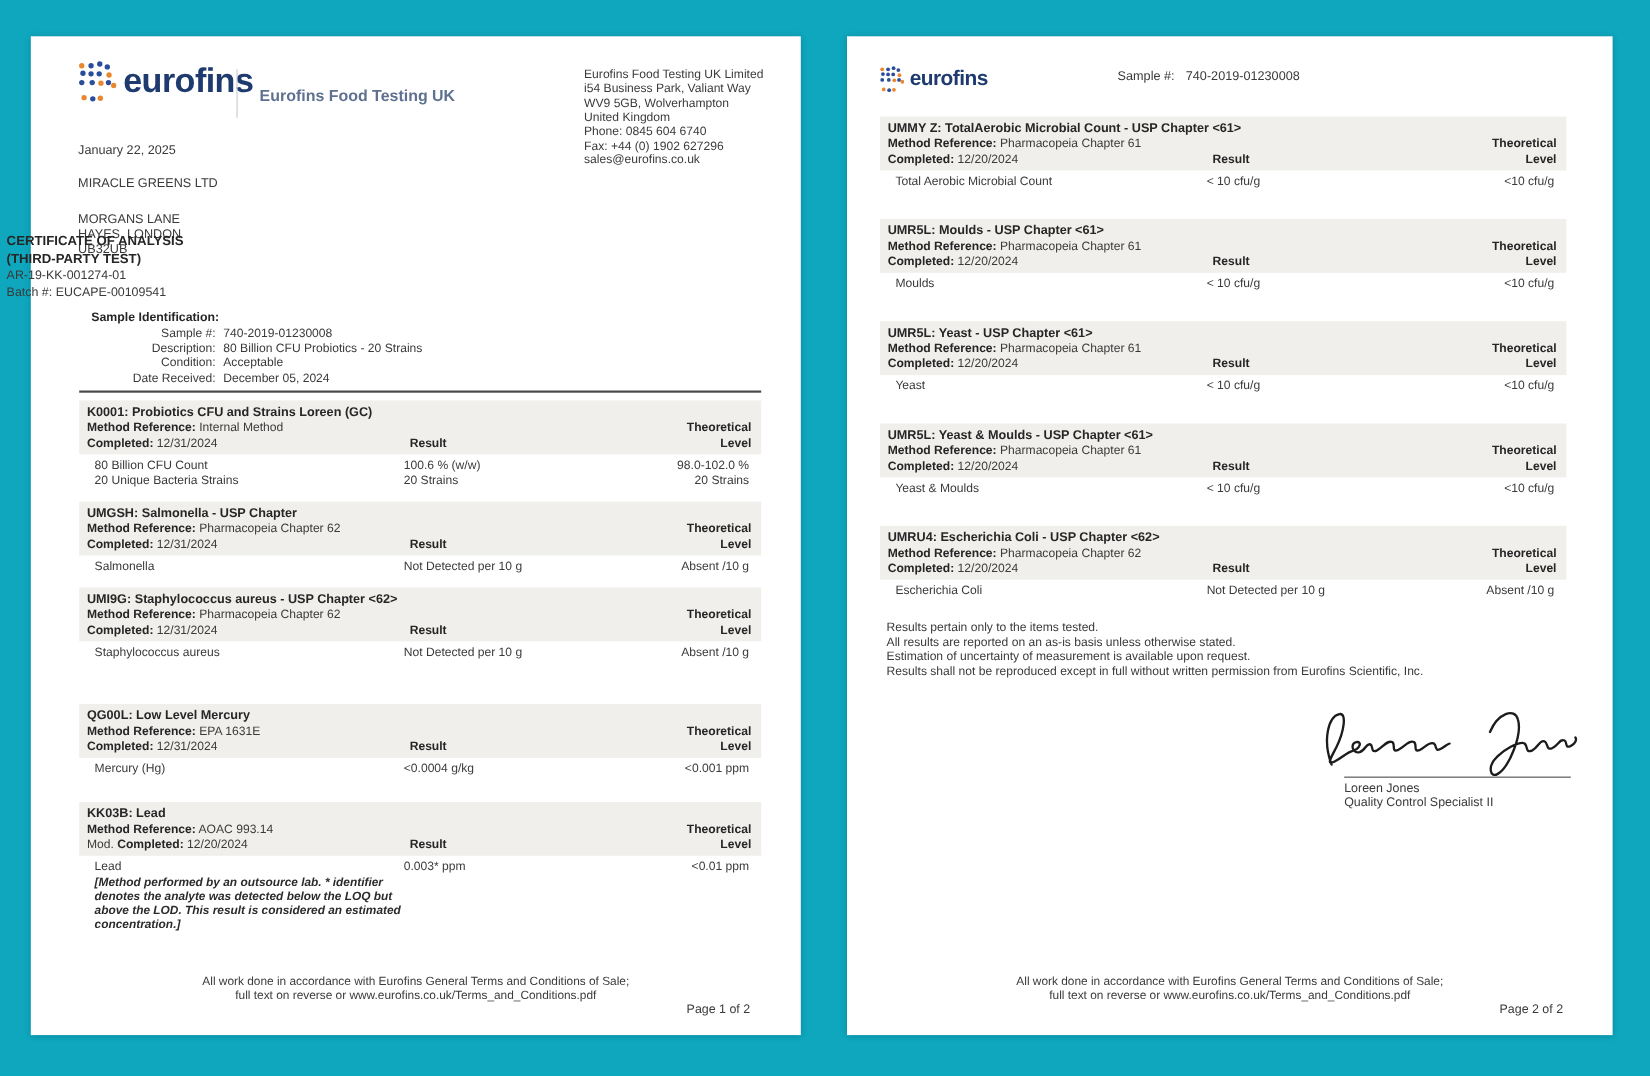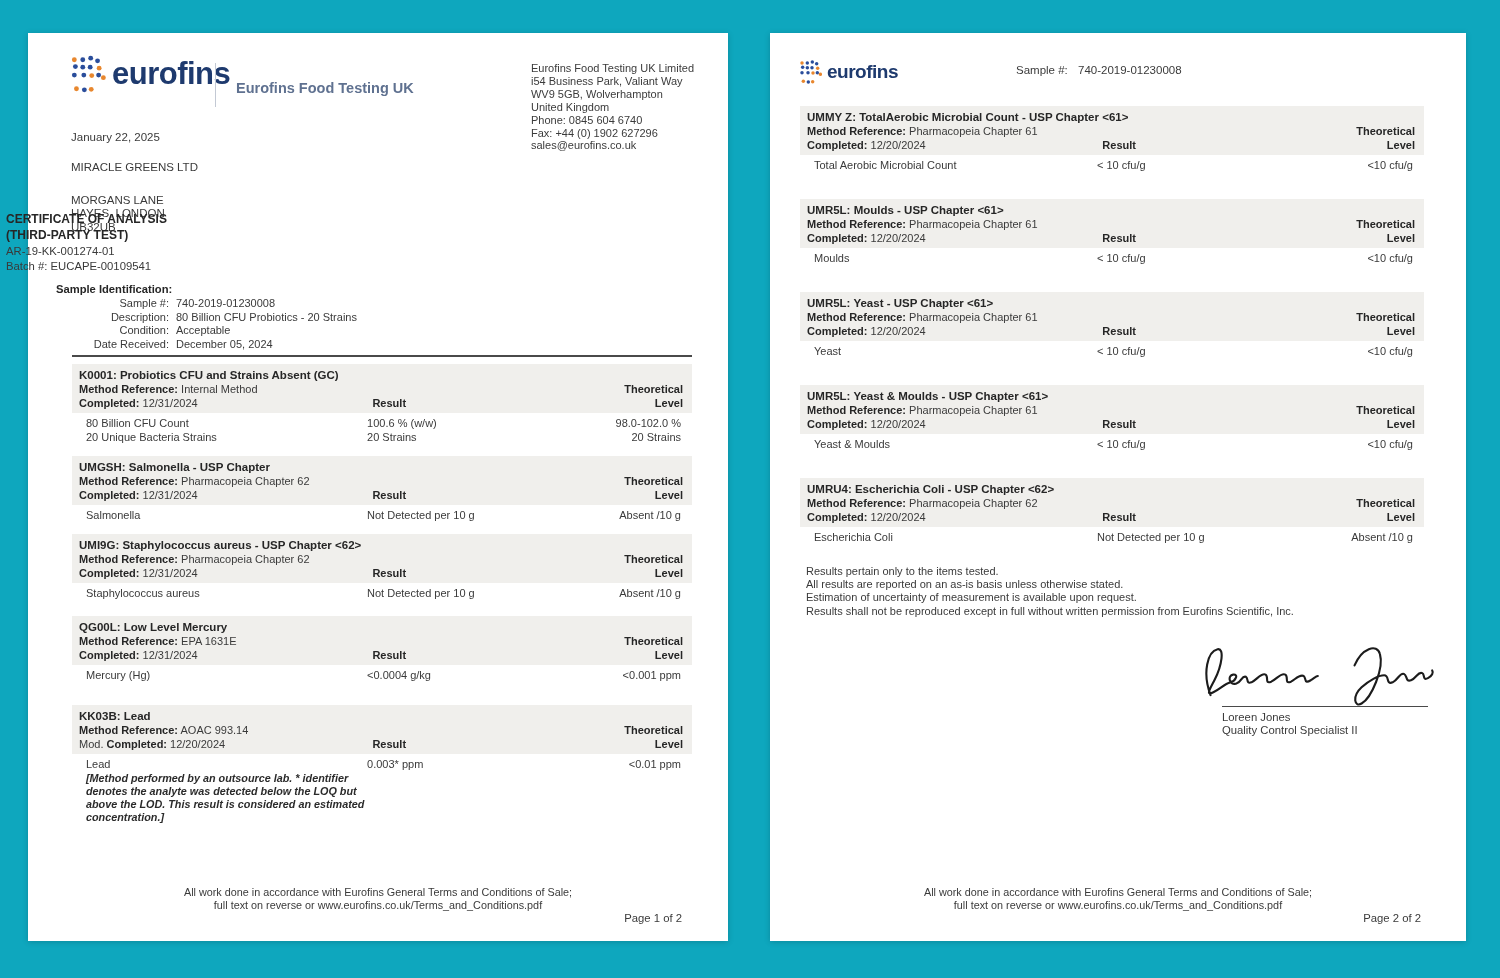--- a/index.html
+++ b/index.html
@@ -20,21 +20,21 @@
   .logo-text{font-size:31px;font-weight:bold;color:#1e3a6e;letter-spacing:-.5px;margin-left:6px;line-height:36px}
   .logo-divider{position:absolute;left:187px;top:30px;height:44px;width:1px;background:#c3c9d4}
   .p1-tagline{position:absolute;left:208px;top:47px;font-size:14.5px;font-weight:bold;color:#5f7190}
   .company{position:absolute;top:29px;right:34px;text-align:left;font-size:11px;line-height:12.9px;color:#3b3b3b}
   .date{position:absolute;top:98px;left:43px;font-size:11.5px}
   .recipient{position:absolute;top:128px;left:43px;font-size:11.5px;line-height:13.2px}
   .recipient div:first-child{margin-bottom:20px}
   .titleblock{position:absolute;top:179px;left:-22px;width:700px;text-align:left}
   .titleblock div{line-height:15.8px;font-size:11.3px}
   .titleblock div.bold{font-size:12px}
-  .sample-id{position:absolute;top:250px;left:28px;width:620px;font-size:11px}
+  .sample-id{position:absolute;top:250px;left:55px;width:620px;font-size:11px}
   .sid-heading{font-size:11.2px;margin-bottom:2px}
   .sid-row{display:flex;line-height:13.6px}
   .sid-label{width:113px;text-align:right}
   .sid-value{margin-left:7px}
   .rule{position:absolute;top:322px;left:44px;width:620px;border-top:2px solid #4a4a4a}
 
   
   .sections{position:absolute;font-size:11px}
   .sections-p1{top:331px;left:44px;width:620px}
   .sections-p2{top:73px;left:30px;width:624px}
@@ -44,21 +44,21 @@
   .sec-theo{position:absolute;right:1px;top:0;font-weight:bold;color:#262626}
   .sec-result{position:absolute;left:48.5%;top:0;font-weight:bold;color:#262626}
   .sec-level{position:absolute;right:1px;top:0;font-weight:bold;color:#262626}
   .sec-rows{padding:3px 8px 0 14px}
   .trow{position:relative;line-height:14px;min-height:14px}
   .r-result{position:absolute;left:47%;top:0}
   .r-level{position:absolute;right:3px;top:0;text-align:left}
   .sec-note{font-style:italic;font-weight:bold;color:#2b2b2b;font-size:10.8px;line-height:13px;max-width:300px;padding:1px 0 0 14px}
   .sections-p1 .section:nth-child(1){margin-bottom:12px}
   .sections-p1 .section:nth-child(2){margin-bottom:12px}
-  .sections-p1 .section:nth-child(3){margin-bottom:16px}
+  .sections-p1 .section:nth-child(3){margin-bottom:40px}
   .sections-p1 .section:nth-child(4){margin-bottom:23px}
   .sections-p2 .section{margin-bottom:27px}
 
   
   .p2-logo{position:absolute;top:27px;left:28px;display:flex;align-items:center}
   .p2-logo .logo-text{font-size:19px;margin-left:5px;line-height:24px}
   .p2-sample-label{position:absolute;top:31px;left:246px;font-size:11.5px}
   .p2-sample-value{position:absolute;top:31px;left:308px;font-size:11.5px}
 
   
@@ -152,21 +152,21 @@
           <span class="sid-value">December 05, 2024</span>
         </div>
       </div>
   </div>
 
   <div class="rule"></div>
 
   <div class="sections sections-p1" id="sections-p1">
       <div class="section">
         <div class="sec-head">
-          <div class="sec-title">K0001: Probiotics CFU and Strains Absent (GC)</div>
+          <div class="sec-title">K0001: Probiotics CFU and Strains Loreen (GC)</div>
           <div class="sec-l2"><span class="bold">Method Reference:</span> <span>Internal Method</span><span class="sec-theo">Theoretical</span></div>
           <div class="sec-l3"><span></span><span class="bold">Completed:</span> <span>12/31/2024</span><span class="sec-result">Result</span><span class="sec-level">Level</span></div>
         </div>
         <div class="sec-rows">
           <div class="trow"><span class="r-analyte">80 Billion CFU Count</span><span class="r-result">100.6 % (w/w)</span><span class="r-level">98.0-102.0 %</span></div>
           <div class="trow"><span class="r-analyte">20 Unique Bacteria Strains</span><span class="r-result">20 Strains</span><span class="r-level">20 Strains</span></div>
         </div>
       </div>
       <div class="section">
         <div class="sec-head">

